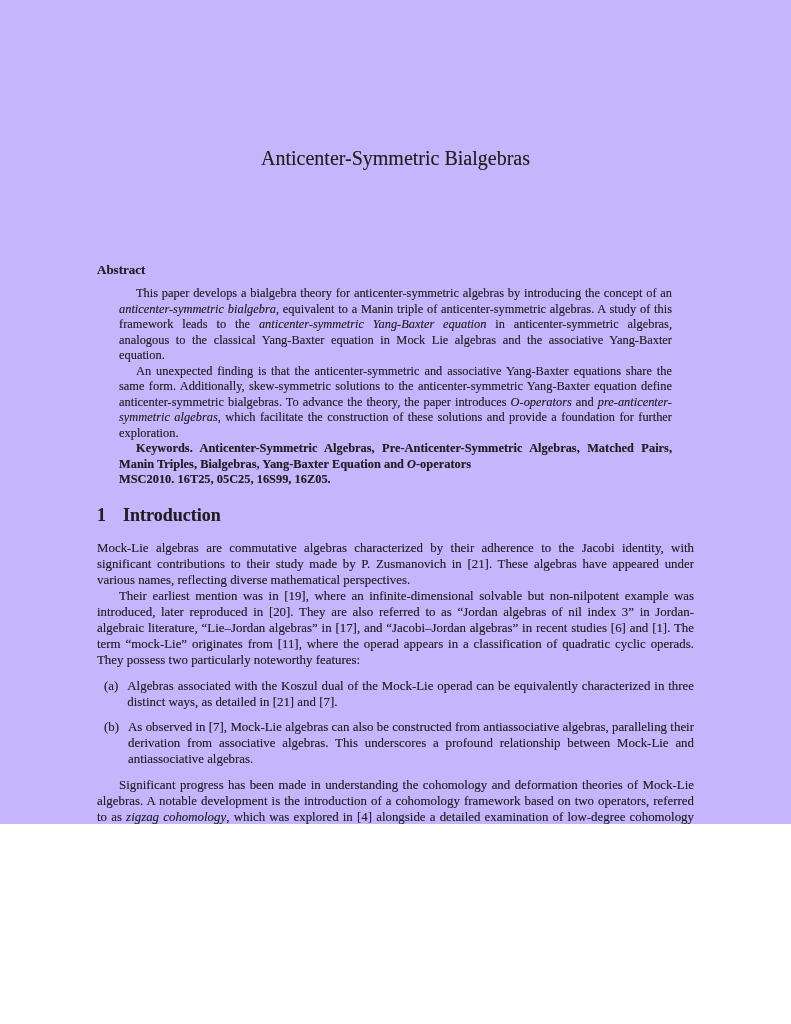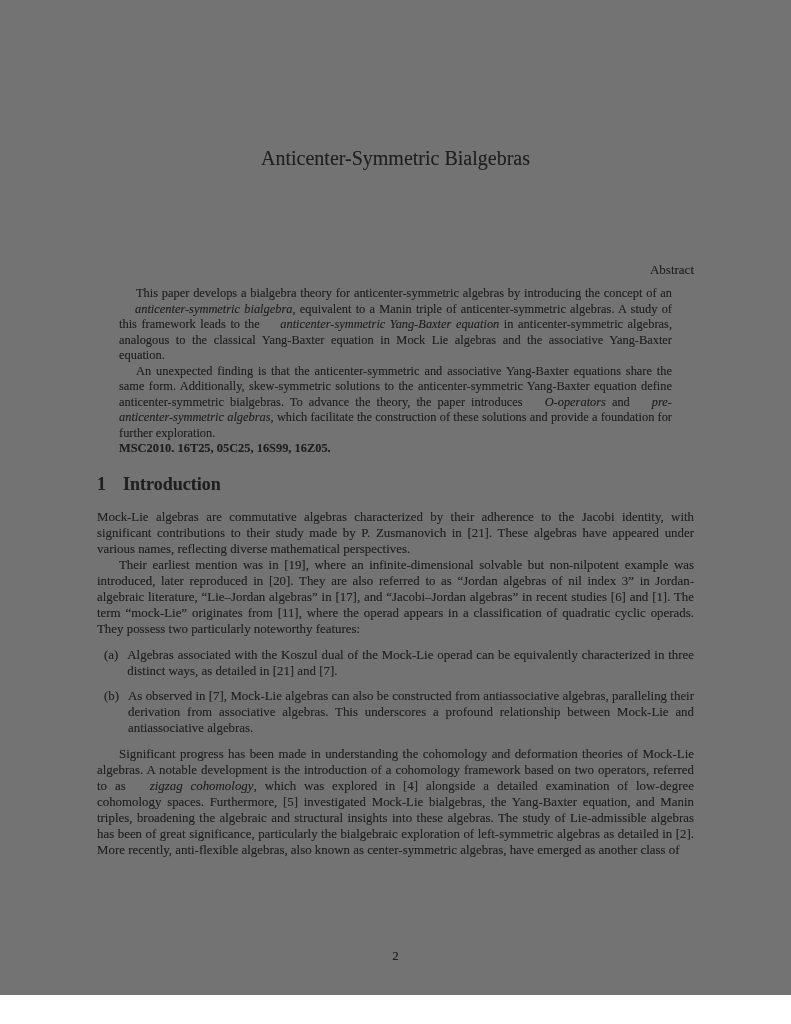--- a/index.html
+++ b/index.html
@@ -1,38 +1,38 @@
 <!DOCTYPE html>
 <html><head>
 <meta charset="utf-8">
 <style>
   html,body { margin:0; padding:0; background:#ffffff; }
   .page {
     position:relative;
-    width:791px; height:995px;
-    background:#737373;
+    width:791px; height:824px;
+    background:#c4b5fd;
     color:#1f1f1f;
     font-family:"Liberation Serif","DejaVu Serif",serif;
     overflow:hidden;
     text-shadow:0 0 0.4px rgba(40,40,40,0.45);
   }
   .content { position:absolute; left:97px; top:0; width:597px; }
 
   .doc-title {
     margin-top:146px;
     text-align:center;
     font-size:20px;
     line-height:24px;
     font-weight:normal;
   }
 
   .abstract-heading {
     margin-top:92px;
-    text-align:right;
-    font-weight:normal;
+    text-align:left;
+    font-weight:bold;
     font-size:13px;
     line-height:16px;
   }
   .abstract-block {
     margin:8px 22px 0 22px;
     font-size:12.4px;
     line-height:15.5px;
     text-align:justify;
   }
   .abstract-block p { margin:0; text-indent:17px; }
@@ -60,35 +60,36 @@
   .feature-item { display:flex; padding-left:7px; }
   .feature-item + .feature-item { margin-top:9px; }
   .feature-item .item-label { flex:none; margin-right:9px; }
   .feature-item .item-text { flex:1; text-align:justify; }
 
   .page-number {
     position:absolute; left:0; right:0; top:948px;
     text-align:center;
     font-size:13px;
   }
-  i { font-style:italic;margin-left:16px; }
+  i { font-style:italic; }
 </style>
 </head>
 <body>
 
 <div class="page">
   <div class="content">
 
     <h1 class="doc-title">Anticenter-Symmetric Bialgebras</h1>
 
     <div class="abstract-heading">Abstract</div>
 
     <div class="abstract-block">
       <p>This paper develops a bialgebra theory for anticenter-symmetric algebras by introducing the concept of an <i>anticenter-symmetric bialgebra</i>, equivalent to a Manin triple of anticenter-symmetric algebras. A study of this framework leads to the <i>anticenter-symmetric Yang-Baxter equation</i> in anticenter-symmetric algebras, analogous to the classical Yang-Baxter equation in Mock Lie algebras and the associative Yang-Baxter equation.</p>
       <p>An unexpected finding is that the anticenter-symmetric and associative Yang-Baxter equations share the same form.  Additionally, skew-symmetric solutions to the anticenter-symmetric Yang-Baxter equation define anticenter-symmetric bialgebras.  To advance the theory, the paper introduces <i>O-operators</i> and <i>pre-anticenter-symmetric algebras</i>, which facilitate the construction of these solutions and provide a foundation for further exploration.</p>
+      <p class="kw"><b>Keywords.  Anticenter-Symmetric Algebras, Pre-Anticenter-Symmetric Algebras, Matched Pairs, Manin Triples, Bialgebras, Yang-Baxter Equation and </b><b><i>O</i></b><b>-operators</b></p>
       <p class="noindent"><b>MSC2010.</b> 16T25, 05C25, 16S99, 16Z05.</p>
     </div>
 
     <h2 class="section-heading"><span class="section-number">1</span><span>Introduction</span></h2>
 
     <div class="body-text">
       <p class="noindent">Mock-Lie algebras are commutative algebras characterized by their adherence to the Jacobi identity, with significant contributions to their study made by P. Zusmanovich in [21]. These algebras have appeared under various names, reflecting diverse mathematical perspectives.</p>
       <p>Their earliest mention was in [19], where an infinite-dimensional solvable but non-nilpotent example was introduced, later reproduced in [20]. They are also referred to as “Jordan algebras of nil index 3” in Jordan-algebraic literature, “Lie–Jordan algebras” in [17], and “Jacobi–Jordan algebras” in recent studies [6] and [1]. The term “mock-Lie” originates from [11], where the operad appears in a classification of quadratic cyclic operads. They possess two particularly noteworthy features:</p>
 
       <div class="feature-list">

